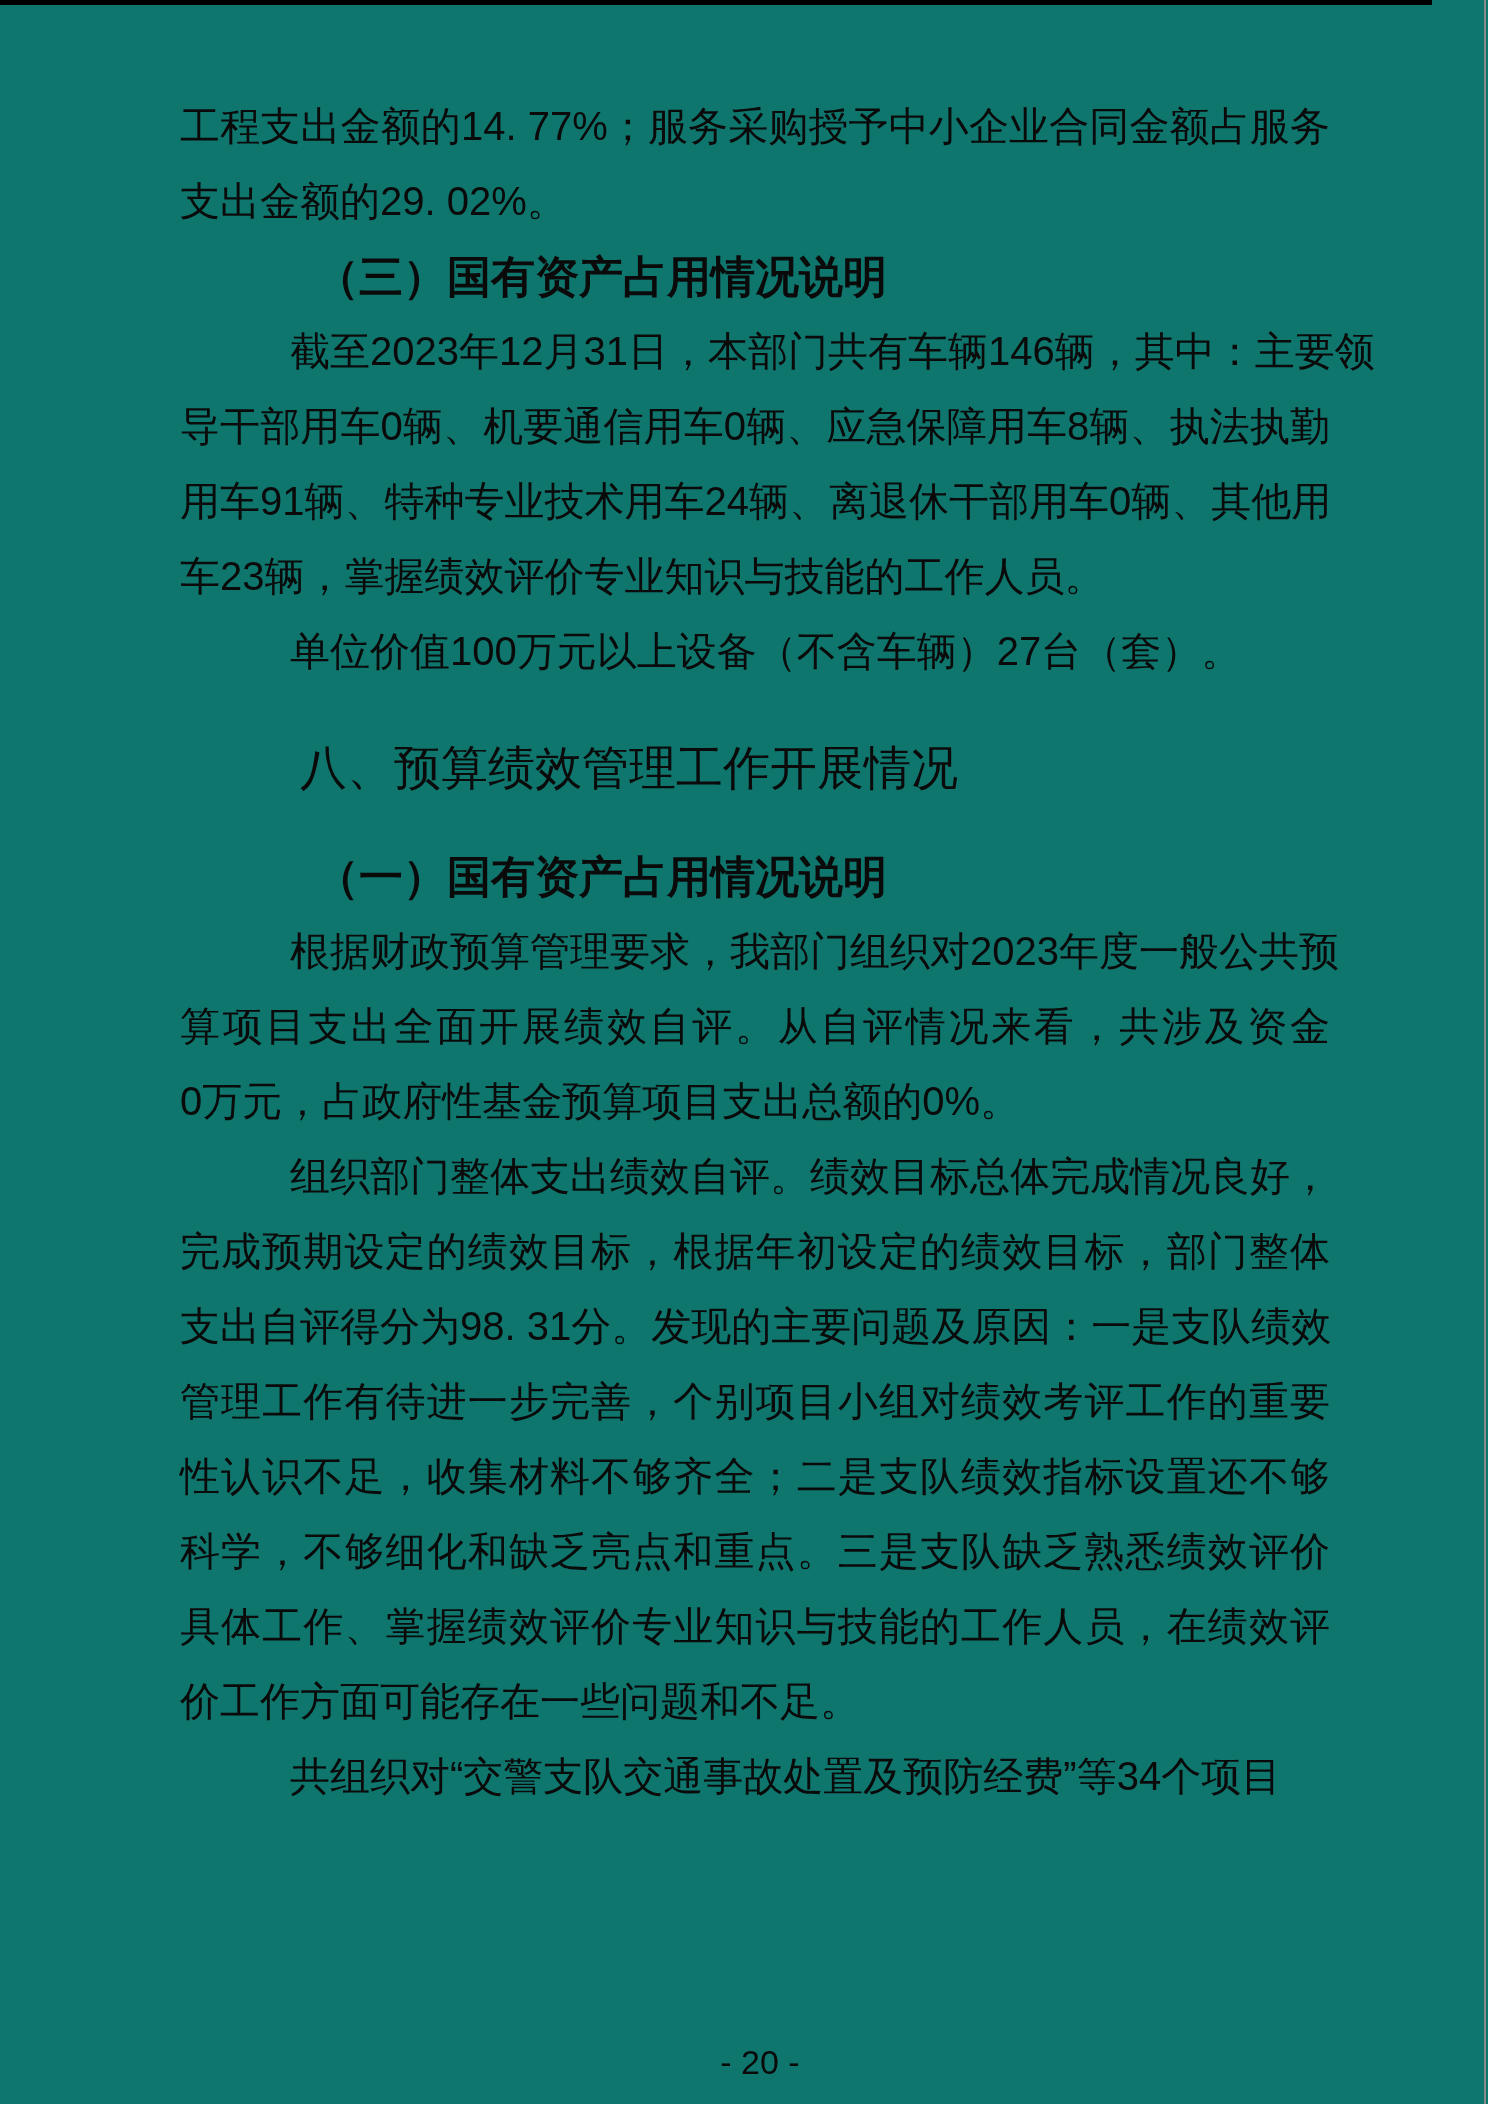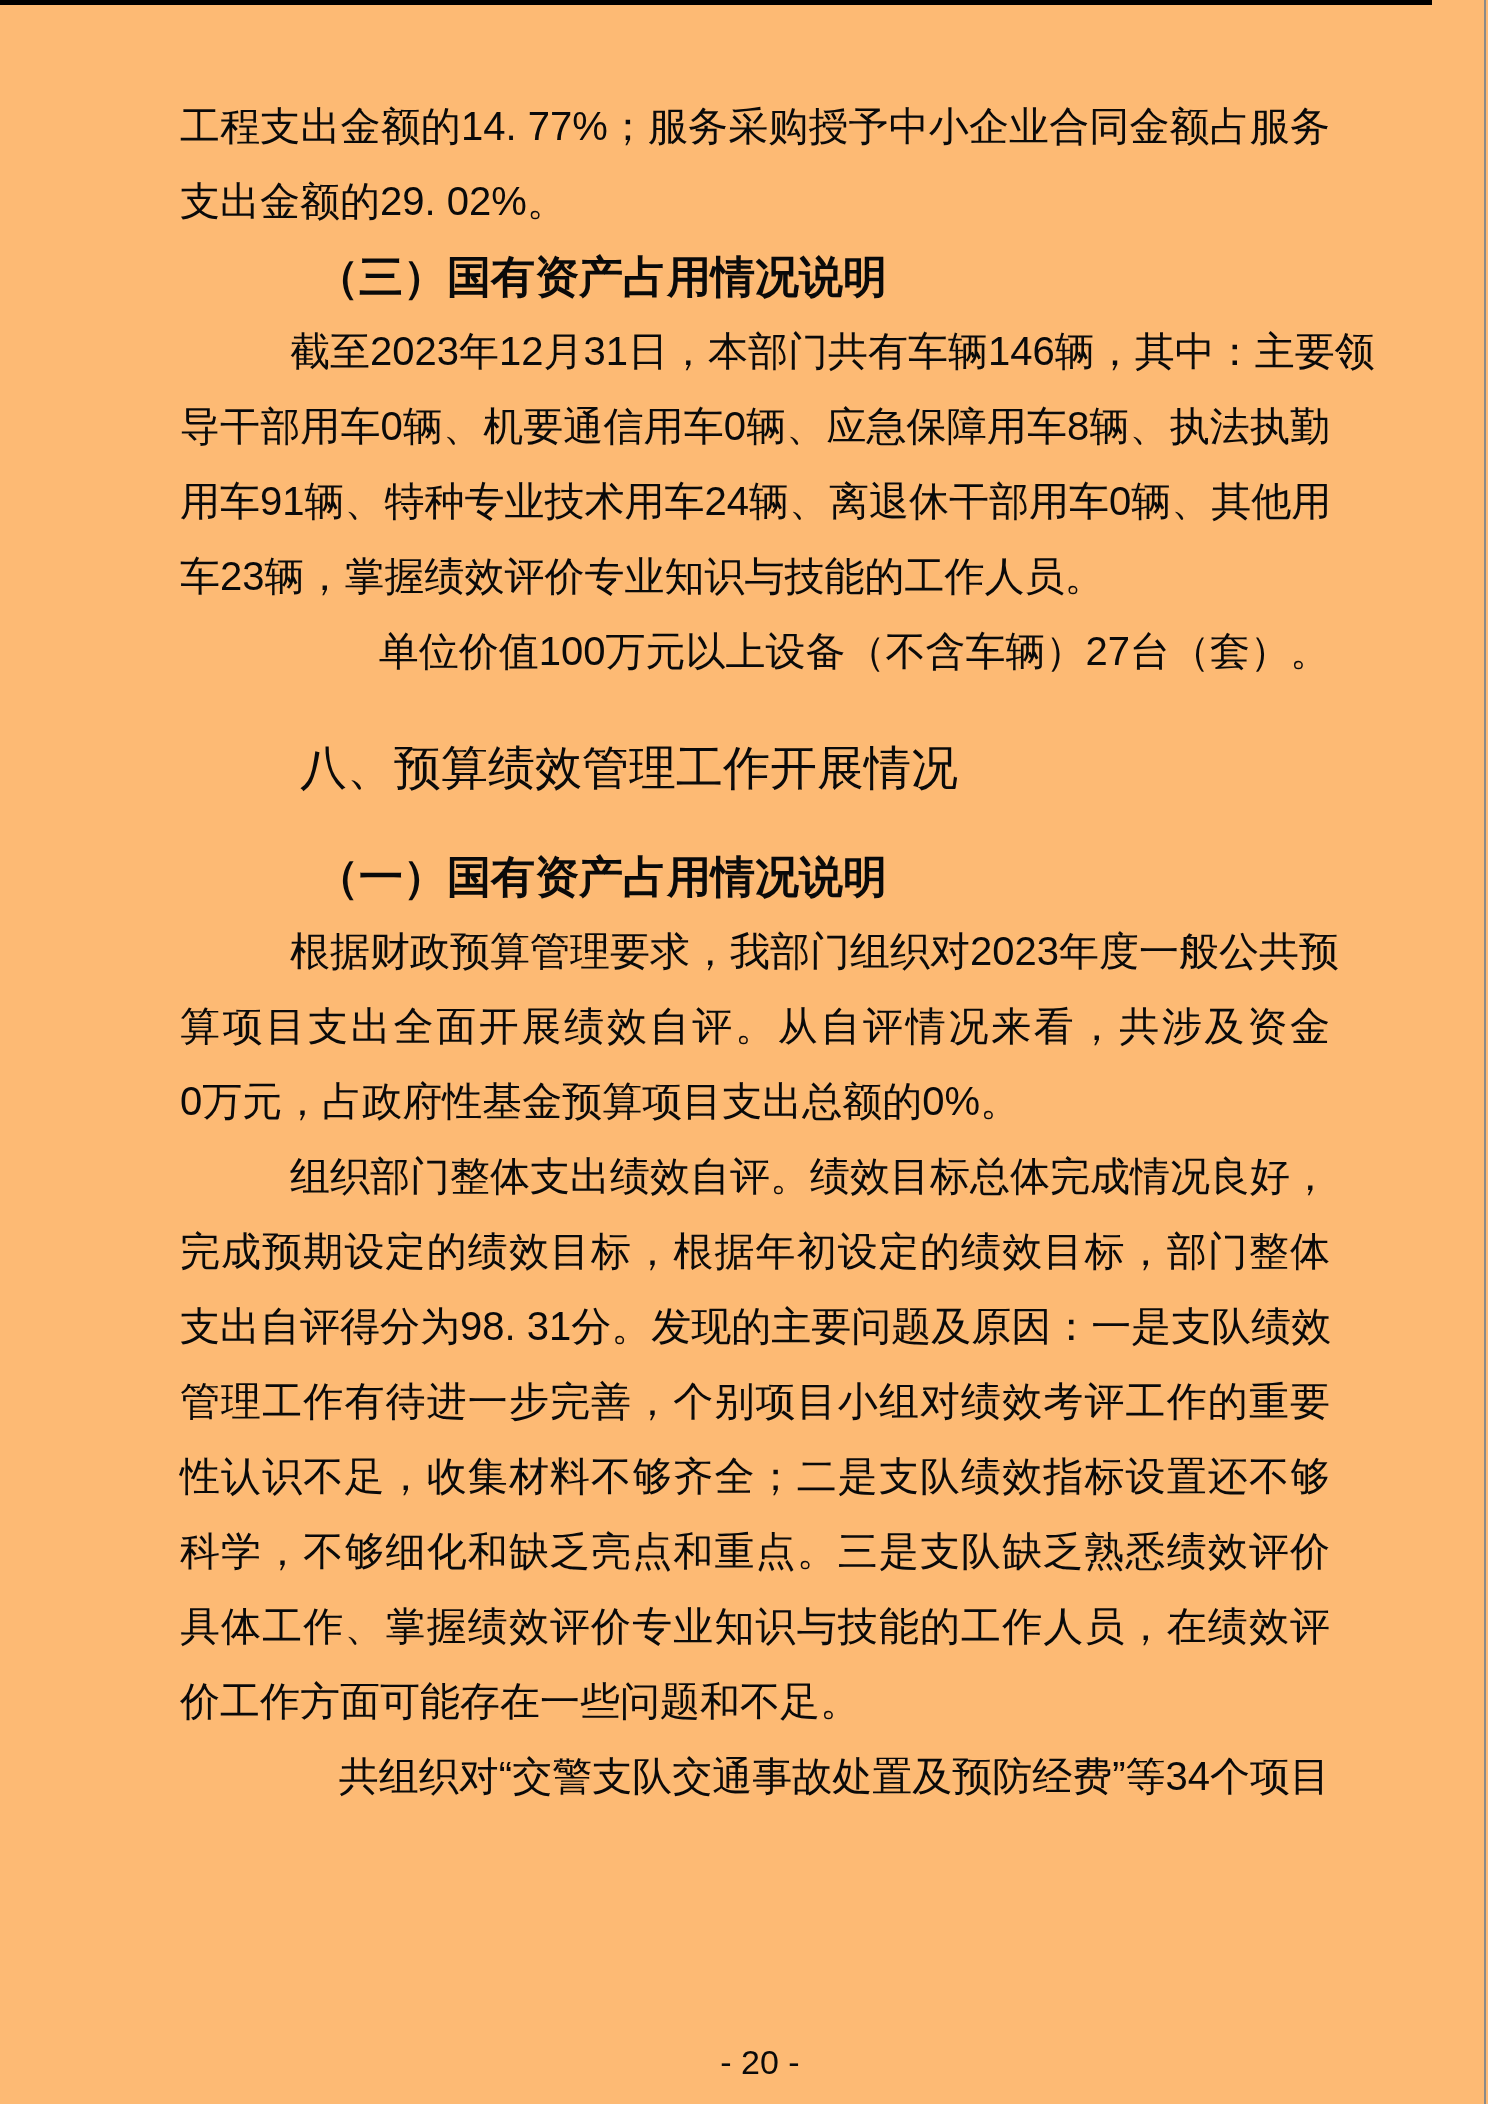--- a/index.html
+++ b/index.html
@@ -6,21 +6,21 @@
   body {
     width: 1488px; height: 2104px;
     background: #ffffff;
     font-family: "Liberation Sans", sans-serif;
     position: relative;
     overflow: hidden;
   }
   .page {
     position: absolute; left: 0; top: 0;
     width: 1488px; height: 2104px;
-    background: #fdba74;
+    background: #0f766e;
     color: #0a0a0a;
   }
   .scan-top-bar {
     position: absolute; left: 0; top: 0;
     width: 1432px; height: 5px;
     background: #000000;
   }
   .scan-right-line {
     position: absolute; left: 1484px; top: 0;
     width: 2px; height: 2104px;
@@ -34,21 +34,21 @@
   .line {
     height: 75px; line-height: 75px;
     font-size: 40px;
     white-space: nowrap;
     letter-spacing: 0;
   }
   .justify {
     text-align: justify;
     text-align-last: justify;
   }
-  .indent { padding-left: 110px; text-align: right; }
+  .indent { padding-left: 110px; }
   .indent.justify {  }
   .h3 {
     padding-left: 135px;
     font-weight: bold;
     font-size: 44px;
   }
   .h2 {
     padding-left: 120px;
     font-size: 47px;
     margin-top: 41px;

